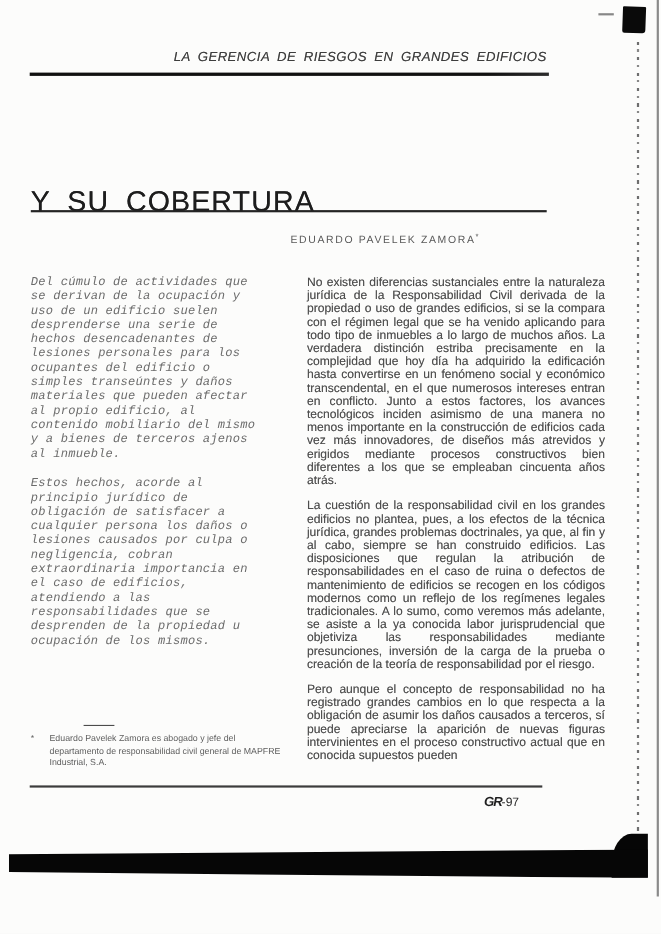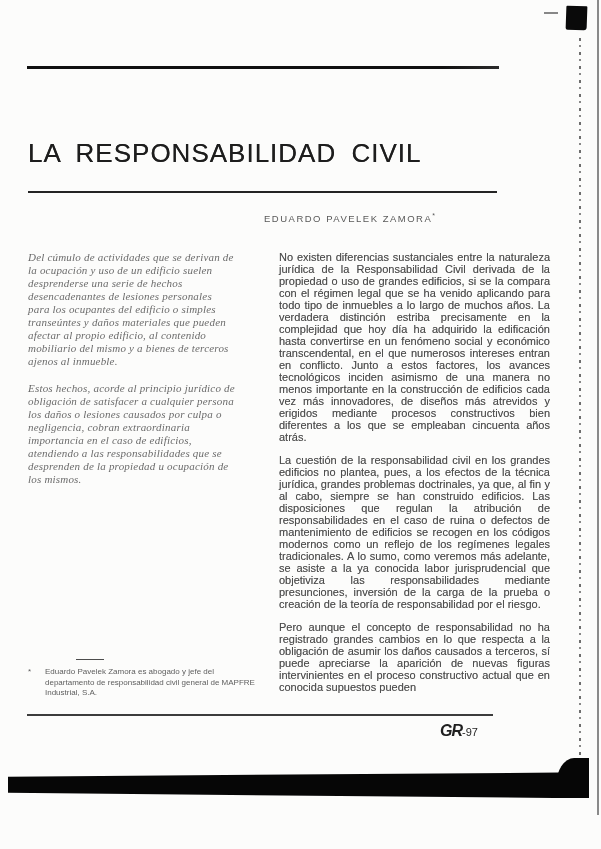--- a/index.html
+++ b/index.html
@@ -54,21 +54,21 @@
     font-size: 9.5px;
     letter-spacing: 1.5px;
     color: #585858;
   }
   .author sup { font-size: 7px; }
 
   
   .lead-col {
     position: absolute;
     left: 28px; top: 251px; width: 208px;
-    font-family: Liberation Serif, serif;
+    font-family: Liberation Mono, monospace;
     font-style: italic;
     font-size: 11px;
     line-height: 13px;
     letter-spacing: 0.2px;
     color: #6b6b6b;
   }
   .lead-col p { margin: 0 0 14px 0; }
 
   .body-col {
     position: absolute;
@@ -107,21 +107,21 @@
   .folio {
     position: absolute;
     left: 440px; top: 722px;
     font-size: 11px;
     color: #1f1f1f;
   }
   .folio .gr-logo {
     font-weight: 700;
     font-style: italic;
     letter-spacing: -1px;
-    font-size: 16px;
+    font-size: 12px;
   }
 
   
   .corner-mark {
     position: absolute;
     left: 566px; top: 6px; width: 21px; height: 24px;
     background: #0a0a0a;
     transform: rotate(2deg);
     border-radius: 1px 1px 3px 2px;
   }
@@ -156,24 +156,26 @@
     left: 556px; top: 758px; width: 33px; height: 40px;
     background: #060606;
     border-radius: 55% 0 0 0 / 70% 0 0 0;
   }
 </style>
 </head>
 <body>
 
 <div class="page">
 
+  <div class="running-head">LA GERENCIA DE RIESGOS EN GRANDES EDIFICIOS</div>
   <div class="header-rule"></div>
 
   <h1 class="title" style="margin:0;font-weight:400;">
-    <span>LA RESPONSABILIDAD CIVIL</span><br>
+    <br>
+    <span>Y SU COBERTURA</span>
   </h1>
   <div class="title-rule"></div>
 
   <div class="author">
     <span>EDUARDO PAVELEK ZAMORA</span><sup>*</sup>
   </div>
 
   <div class="lead-col">
     <p>Del cúmulo de actividades que se derivan de la ocupación y uso de un edificio suelen desprenderse una serie de hechos desencadenantes de lesiones personales para los ocupantes del edificio o simples transeúntes y daños materiales que pueden afectar al propio edificio, al contenido mobiliario del mismo y a bienes de terceros ajenos al inmueble.</p>
     <p>Estos hechos, acorde al principio jurídico de obligación de satisfacer a cualquier persona los daños o lesiones causados por culpa o negligencia, cobran extraordinaria importancia en el caso de edificios, atendiendo a las responsabilidades que se desprenden de la propiedad u ocupación de los mismos.</p>

